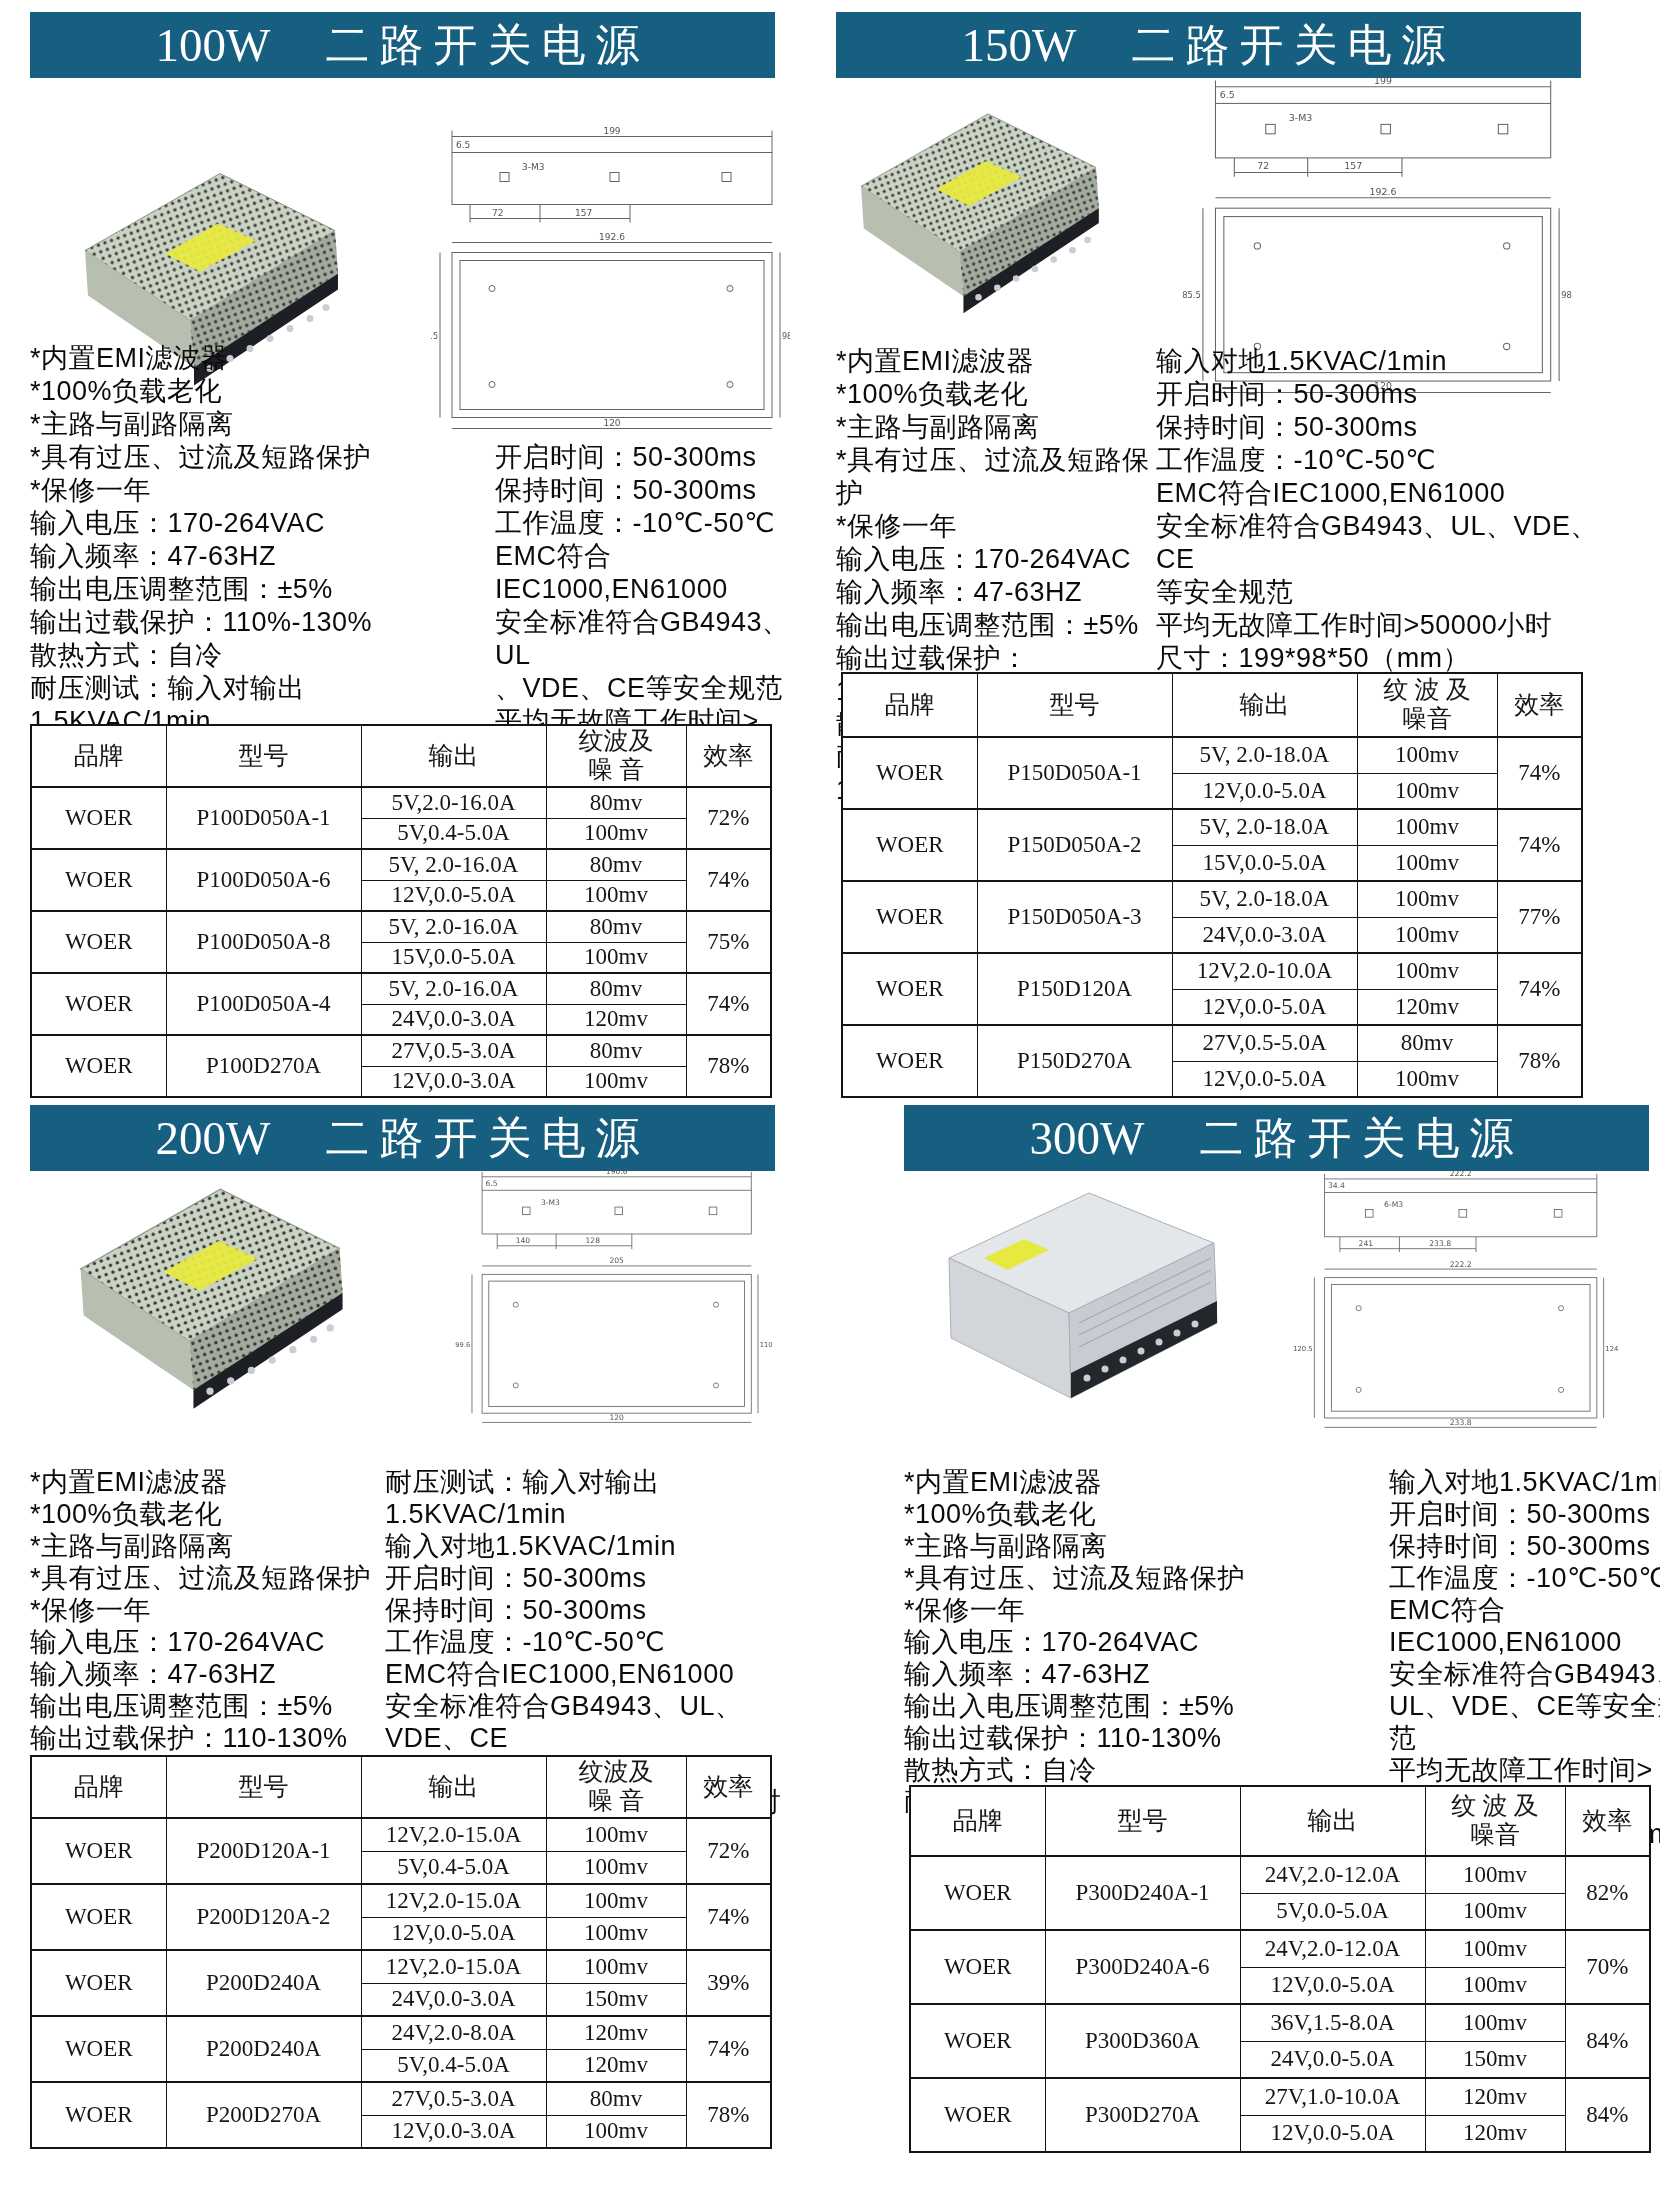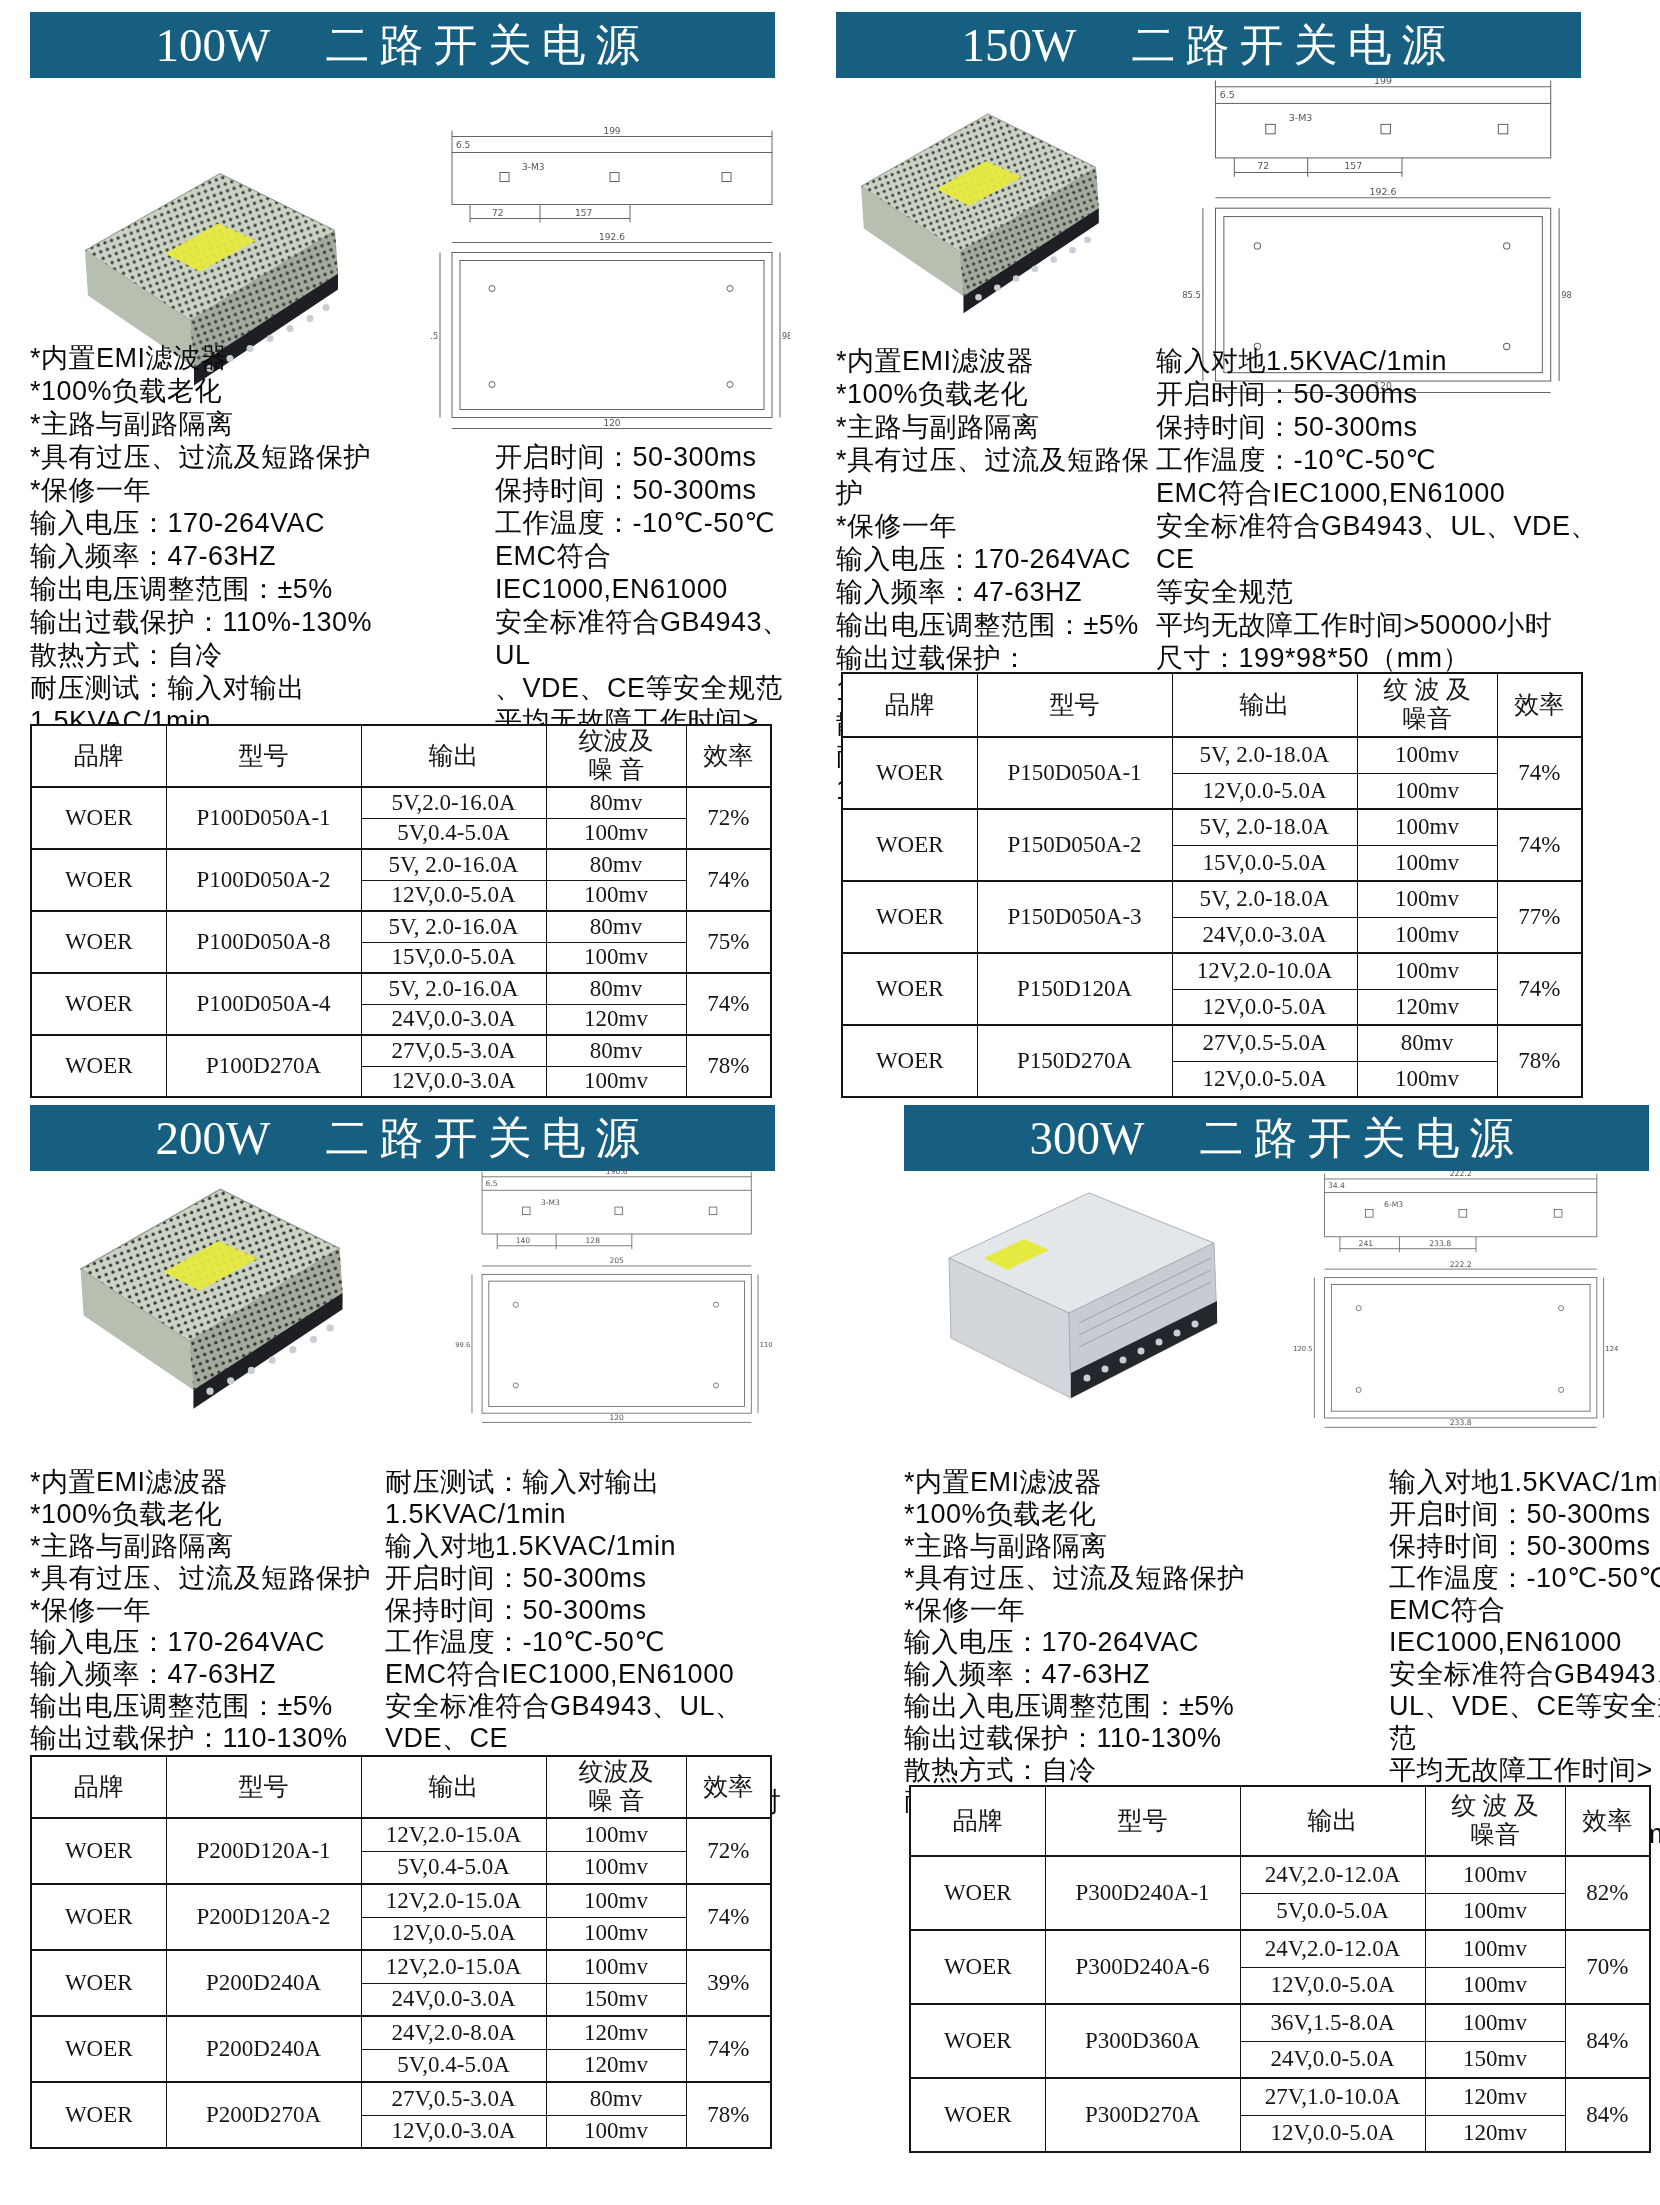--- a/index.html
+++ b/index.html
@@ -138,21 +138,21 @@
           <td>5V,2.0-16.0A</td>
           <td>80mv</td>
           <td rowspan="2">72%</td>
         </tr>
       <tr>
           <td>5V,0.4-5.0A</td>
           <td>100mv</td>
         </tr>
       <tr class="g">
           <td rowspan="2">WOER</td>
-          <td rowspan="2">P100D050A-2</td>
+          <td rowspan="2">P100D050A-6</td>
           <td>5V, 2.0-16.0A</td>
           <td>80mv</td>
           <td rowspan="2">74%</td>
         </tr>
       <tr>
           <td>12V,0.0-5.0A</td>
           <td>100mv</td>
         </tr>
       <tr class="g">
           <td rowspan="2">WOER</td>

